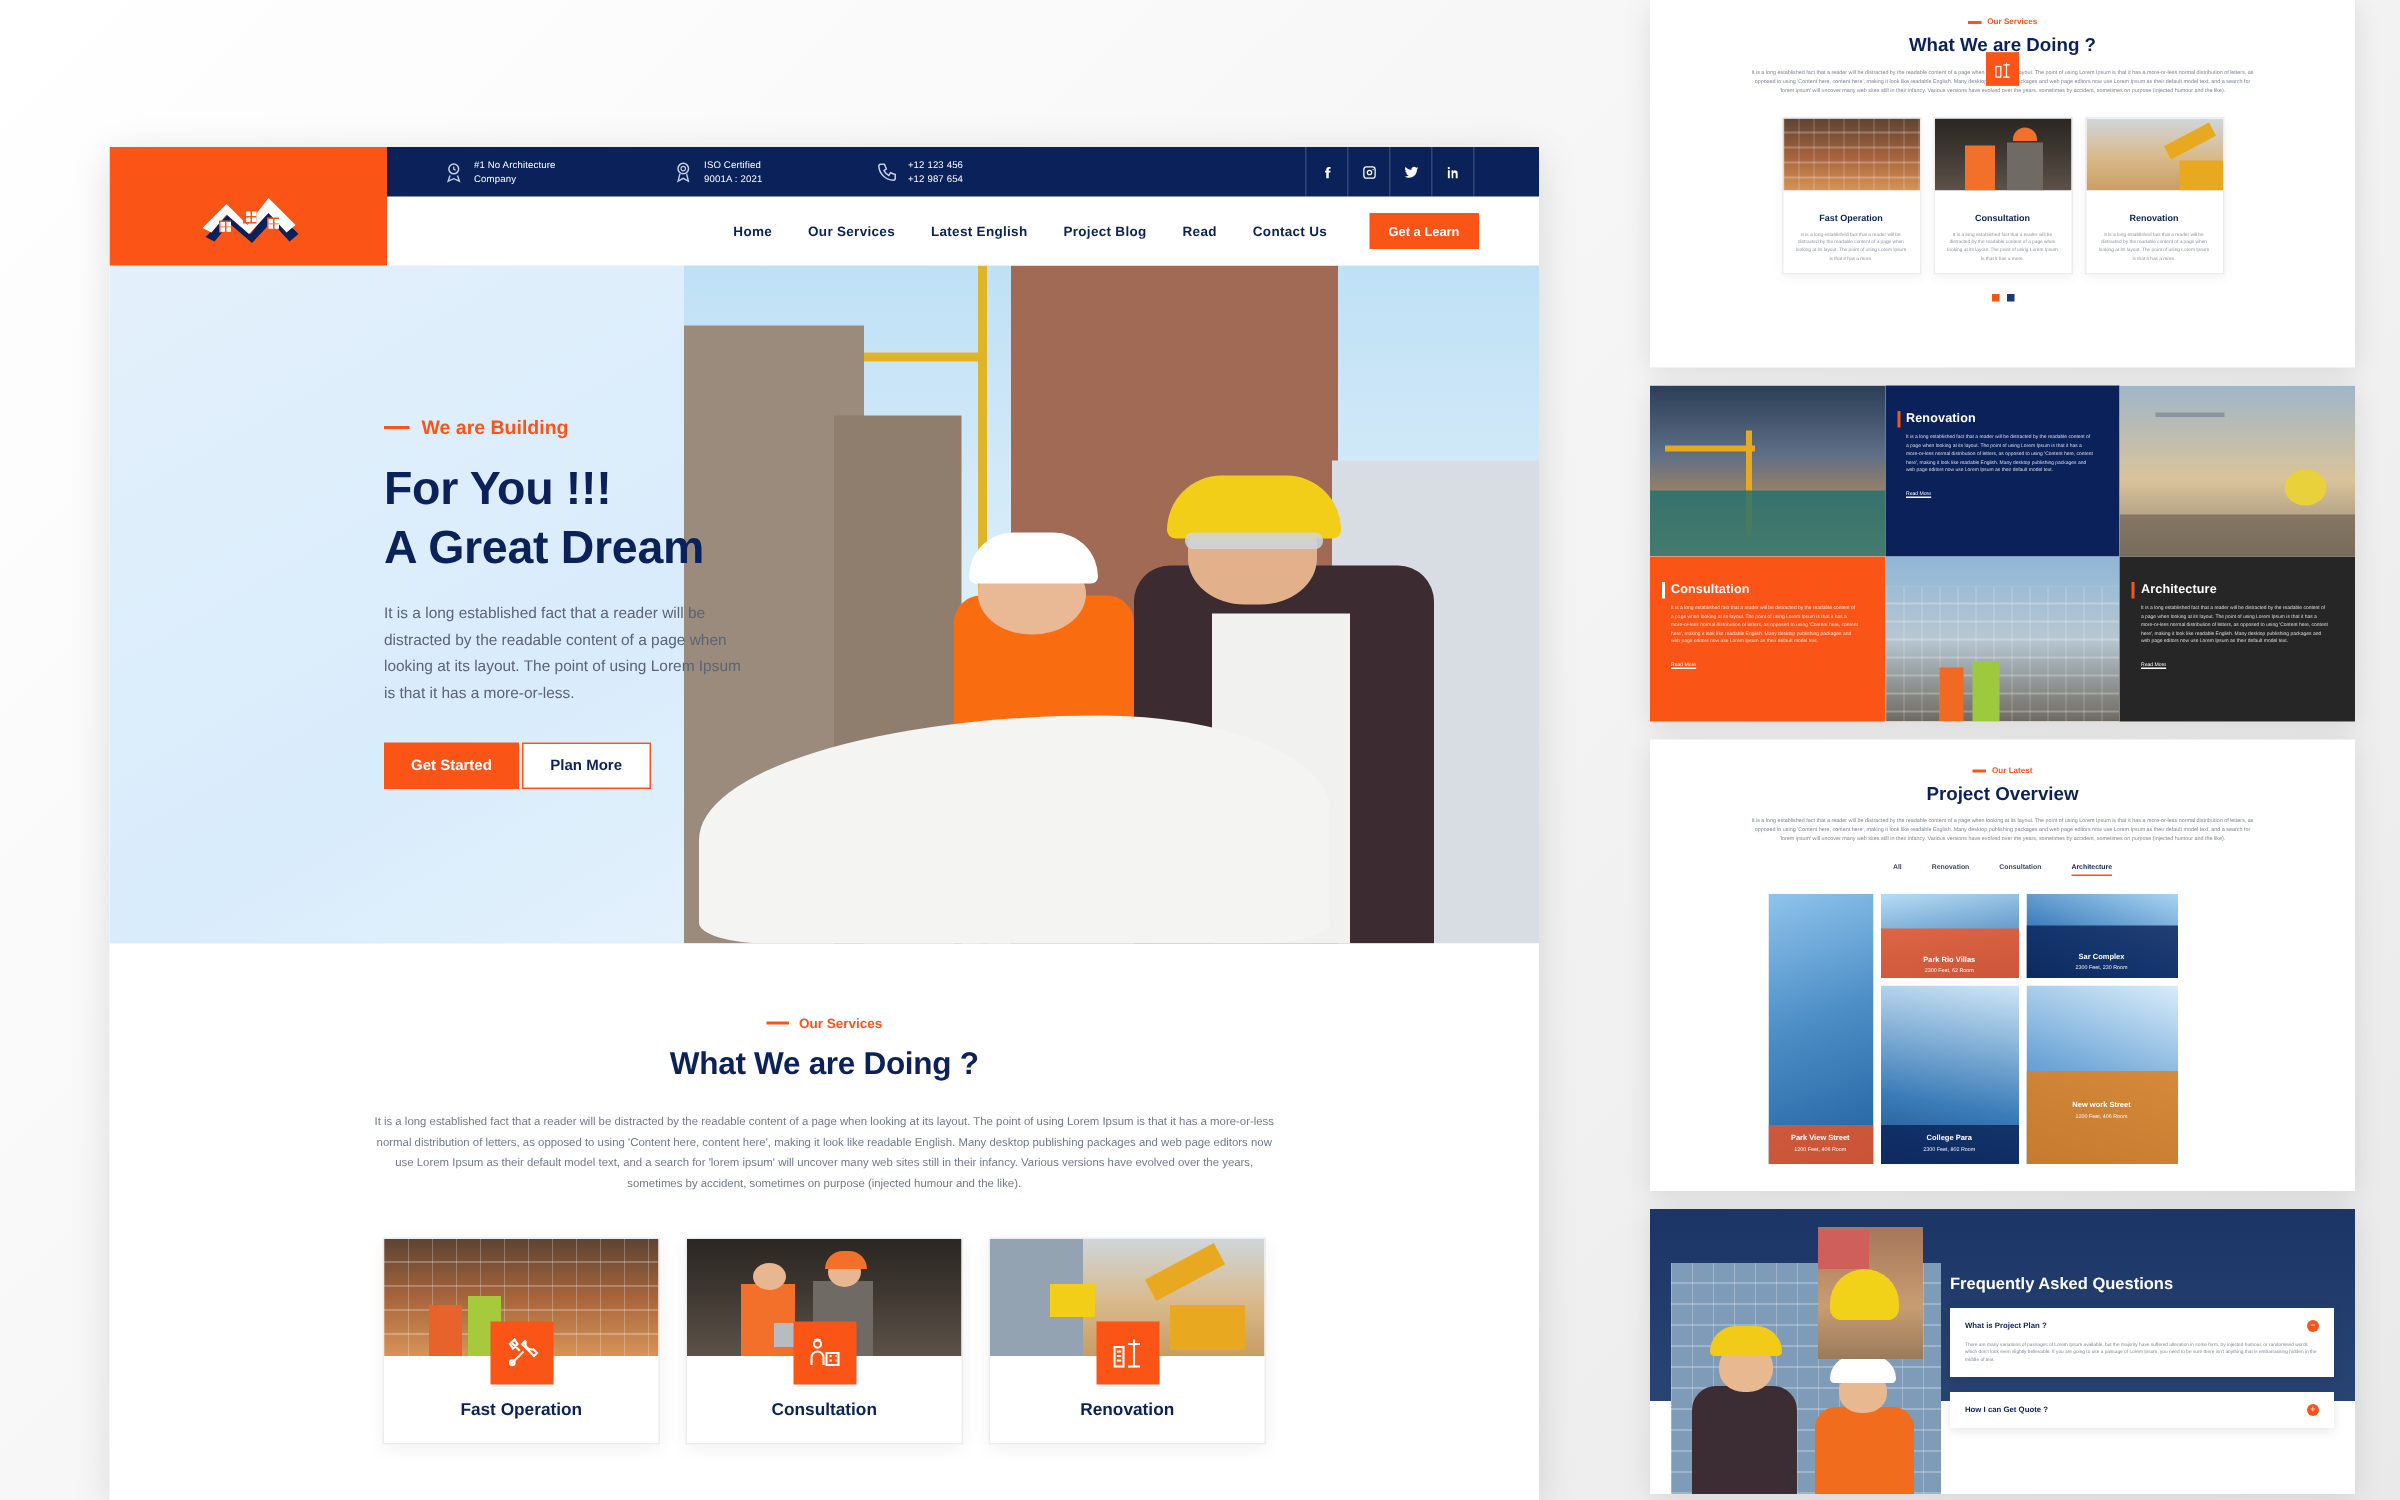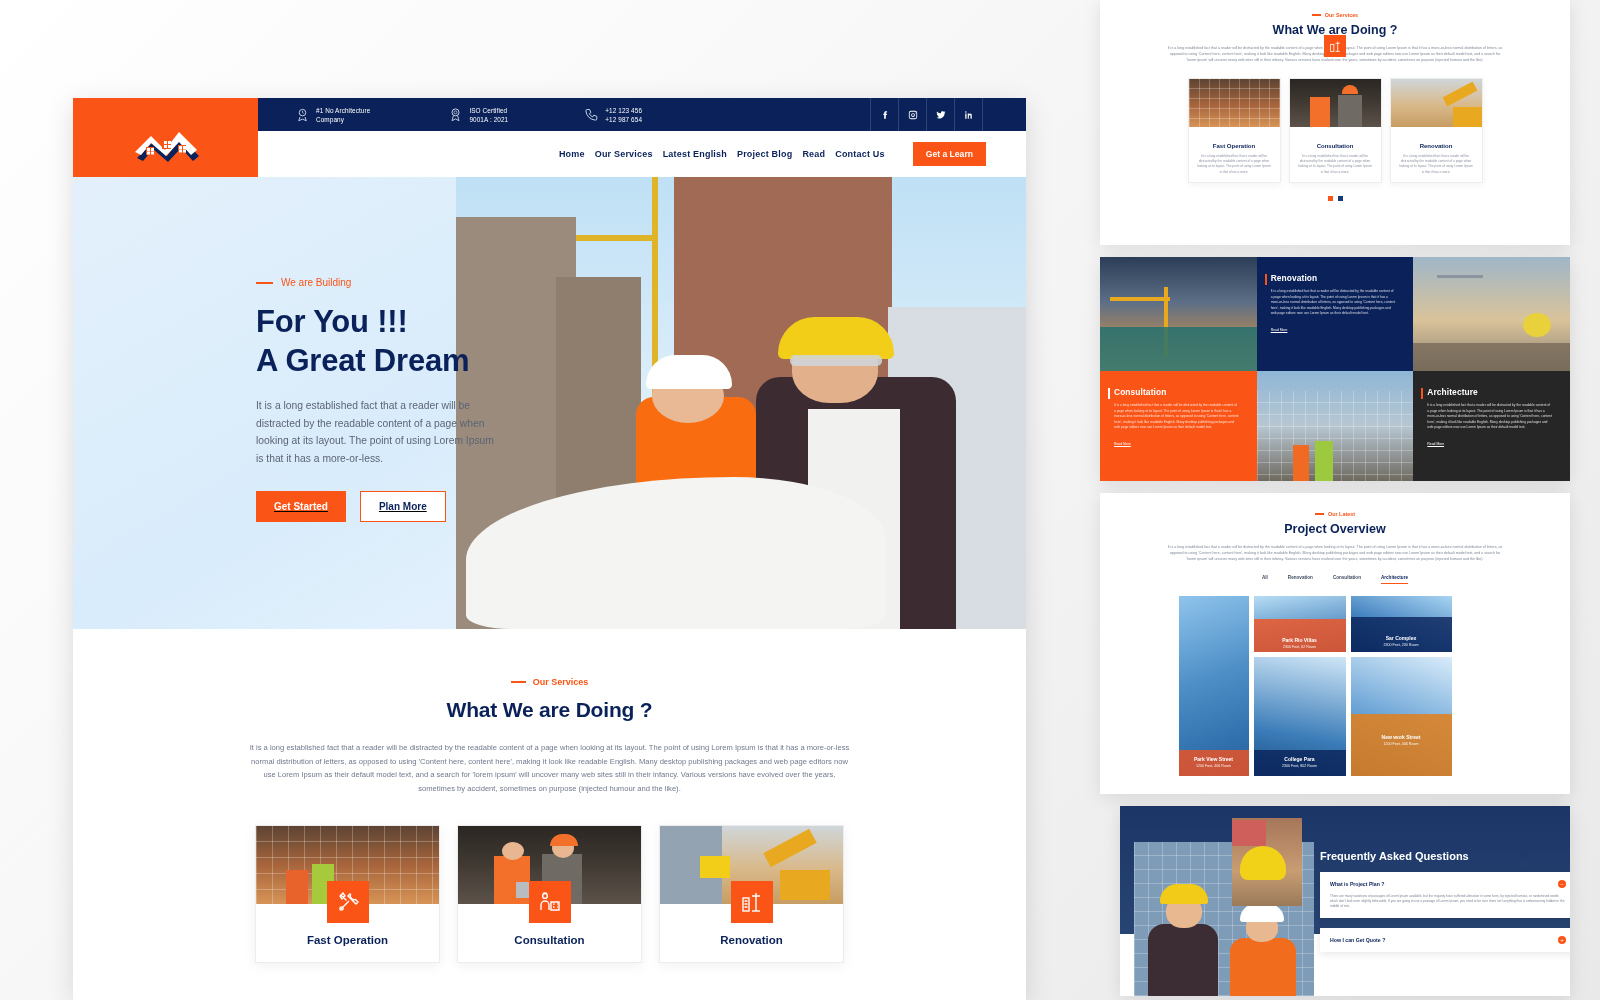--- a/index.html
+++ b/index.html
@@ -46,45 +46,45 @@
   .soc-pad { width: 44px; border-left: 1px solid rgba(255,255,255,.16); }
 
   
   .navrow {
     margin-left: 185px; height: 46px; background: #fff;
     display: flex; align-items: center; justify-content: flex-end;
     padding-right: 40px;
   }
   .nav-link {
     font-size: 9px; font-weight: bold; color: #0A2259;
-    margin-left: 10px; letter-spacing: .2px; cursor: pointer; white-space: nowrap;
+    margin-left: 24px; letter-spacing: .2px; cursor: pointer; white-space: nowrap;
   }
   .sketch-btn {
     margin-left: 28px; background: #FA5416; color: #fff;
     font-size: 8.6px; font-weight: bold; padding: 7px 13px; border: none;
     cursor: pointer; white-space: nowrap; font-family: inherit;
   }
 
   
   .hero { position: relative; height: 452px; overflow: hidden;
           background: linear-gradient(150deg,#e3f0fb 0%, #d9ecfb 45%, #eff7fd 100%); }
   .hero-photo {
     position: absolute; right: 0; top: 0; width: 570px; height: 452px; overflow: hidden;
   }
   .hero-copy { position: absolute; left: 183px; top: 100px; width: 250px; z-index: 3; }
   .eyebrow { display: flex; align-items: center; gap: 8px; margin-bottom: 14px; }
   .eyebrow .dash { width: 17px; height: 2px; background: #FA5416; display: block; }
-  .eyebrow span.t { color: #FA5416; font-size: 10px; font-weight: normal; }
+  .eyebrow span.t { color: #FA5416; font-size: 13px; font-weight: bold; }
   .hero-title {
     font-size: 31px; line-height: 39px; color: #0A2259; font-weight: bold; letter-spacing: -.2px;
   }
   .hero-para {
     margin-top: 17px; font-size: 10.3px; line-height: 17.5px; color: #5c6475; width: 240px;
   }
-  .hero-btns { margin-top: 24px; display: flex; gap: 14px; text-decoration: underline; }
+  .hero-btns { margin-top: 24px; display: flex; gap: 2px; }
   .btn-solid {
     background: #FA5416; color: #fff; font-size: 10px; font-weight: bold;
     padding: 9px 18px; border: none; cursor: pointer; font-family: inherit;
   }
   .btn-outline {
     background: #fff; color: #0A2259; font-size: 10px; font-weight: bold;
     padding: 9px 18px; border: 1px solid #FA5416; cursor: pointer; font-family: inherit;
   }
 
   
@@ -187,21 +187,21 @@
     position:absolute; left:0; right:0; bottom:0; padding:6px 4px 8px;
     text-align:center; color:#fff;
   }
   .plabel .n { font-size:5px; font-weight:bold; display:block; }
   .plabel .m { font-size:3.6px; display:block; margin-top:2px; opacity:.92; }
   .ov-or { background: rgba(244,81,30,.80); }
   .ov-nv { background: rgba(10,34,89,.80); }
   .ov-am { background: rgba(230,126,20,.82); }
 
   
-  .p4 { position:relative; height:190px; overflow:hidden; background:#fff;margin-left:20px; }
+  .p4 { position:relative; height:190px; overflow:hidden; background:#fff; }
   .faq-bg {
     position:absolute; inset:0;
     background: linear-gradient(180deg,#1b3566 0%, #24406f 45%, #2e4a78 100%);
   }
   .faq-bg:after {
     content:""; position:absolute; left:0; right:0; bottom:0; height:62px; background:#fff;
   }
   .faq-photo {
     position:absolute; left:14px; top:36px; width:180px; height:154px; overflow:hidden; z-index:2;
   }

